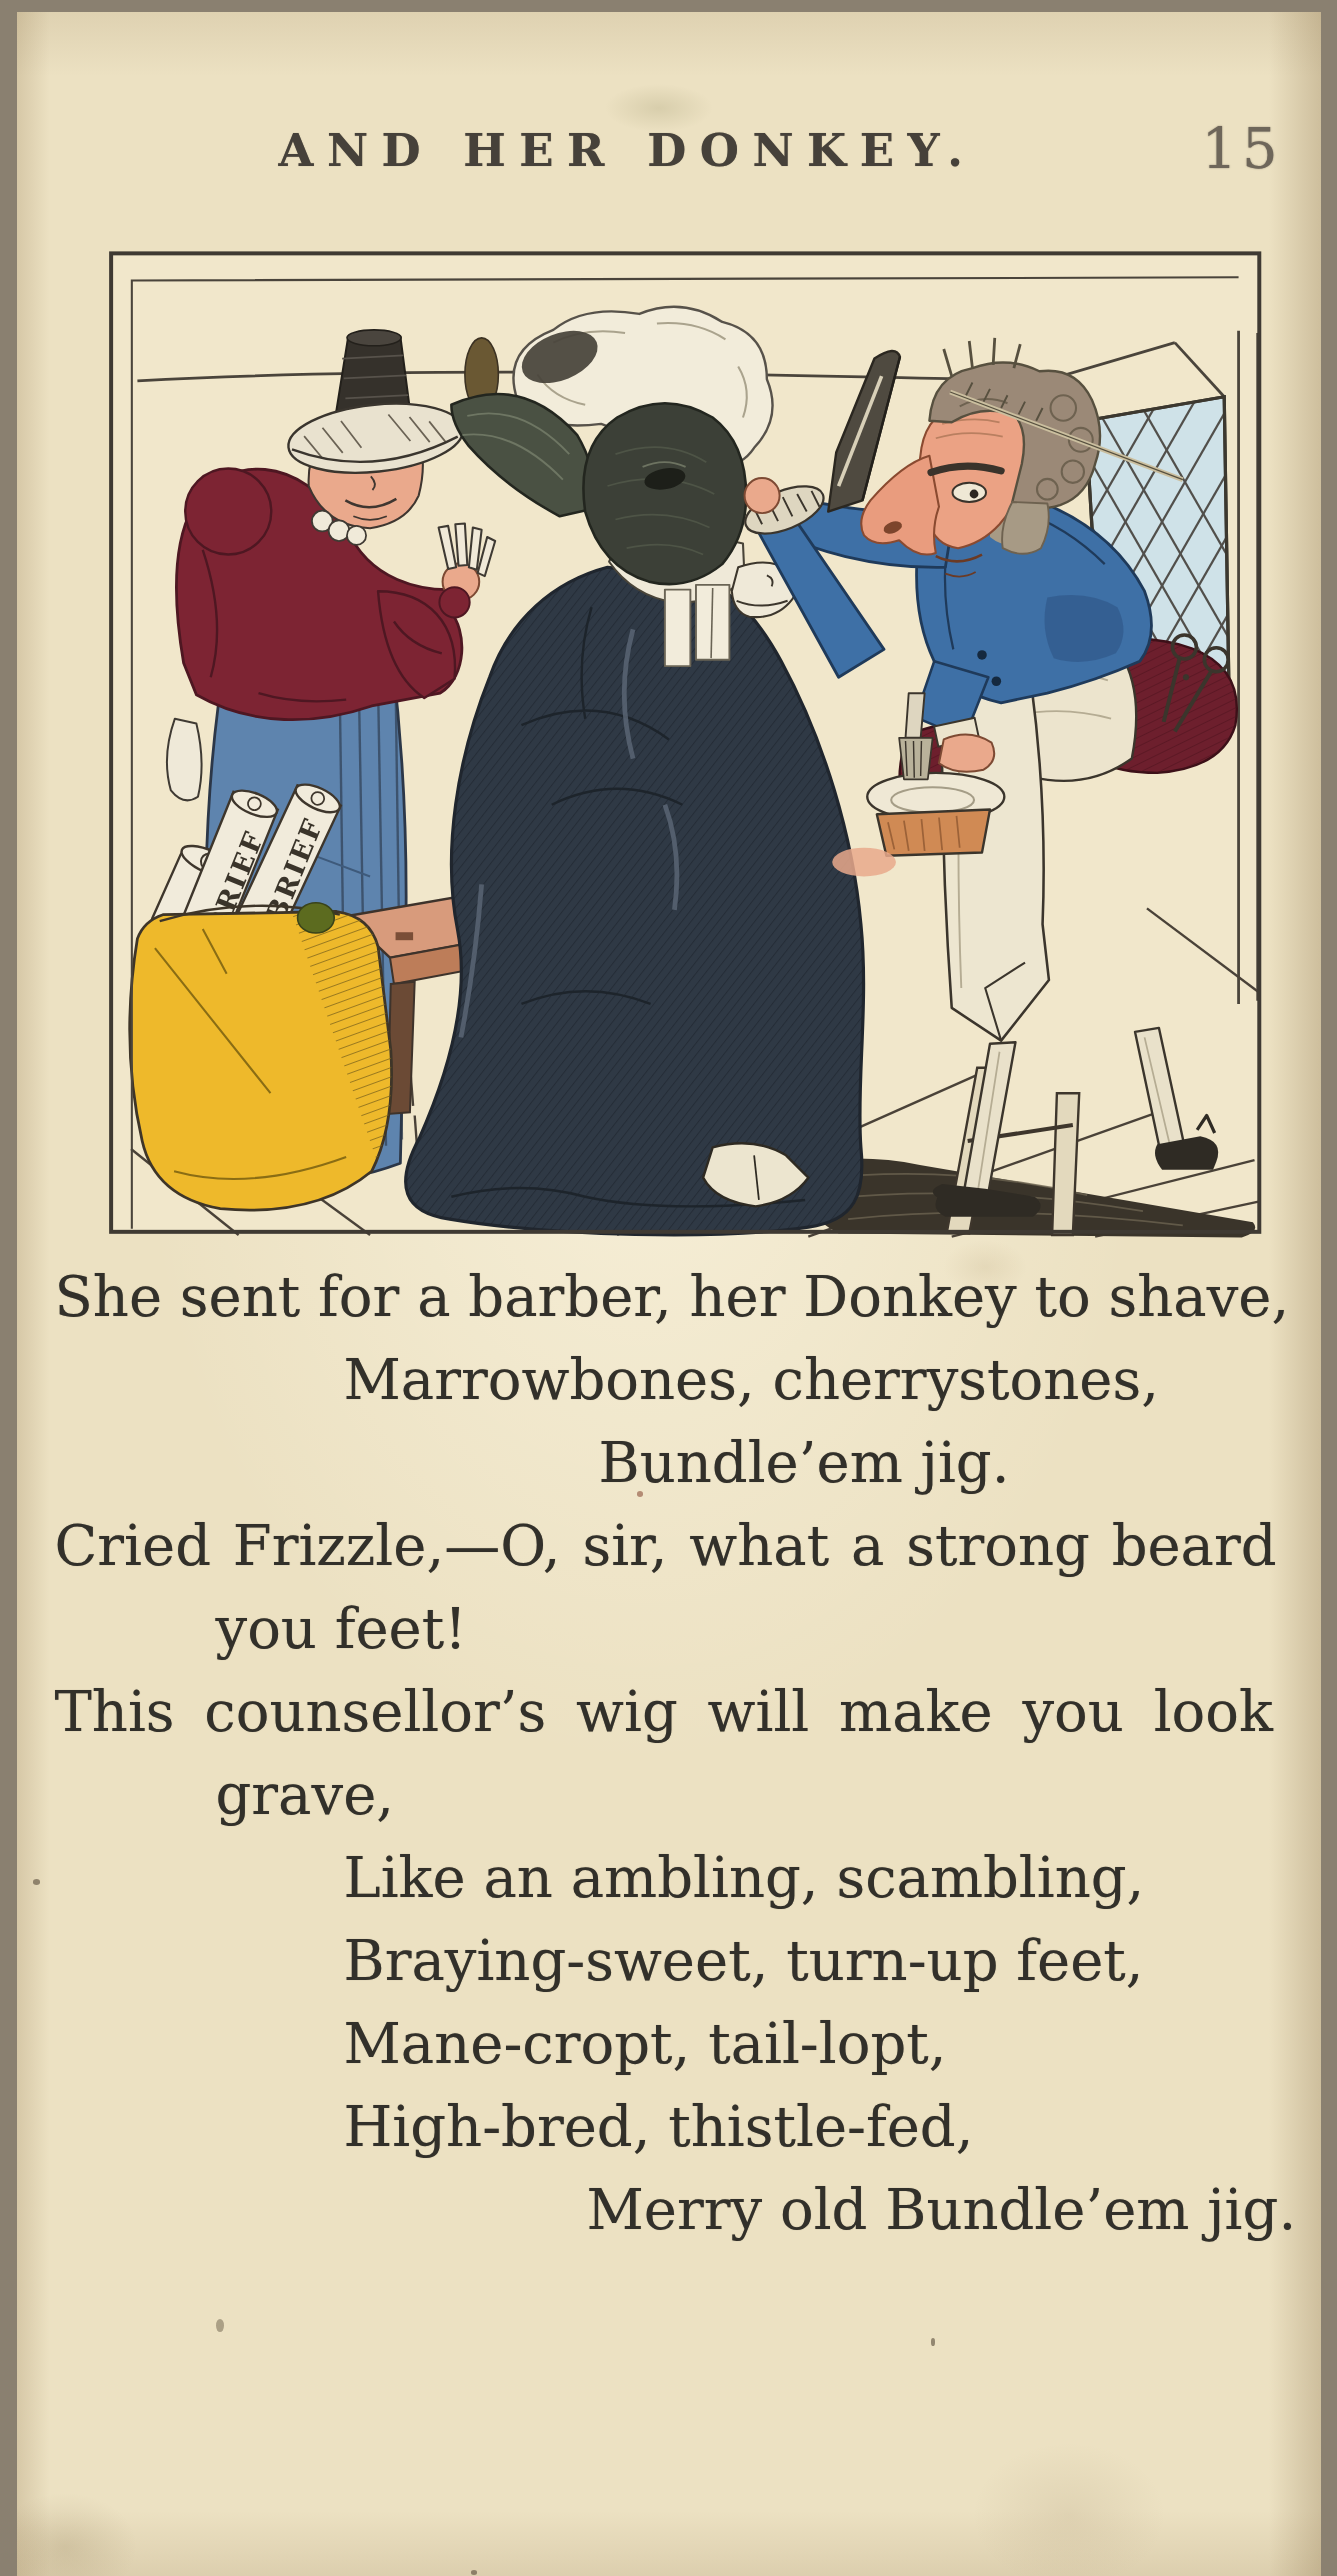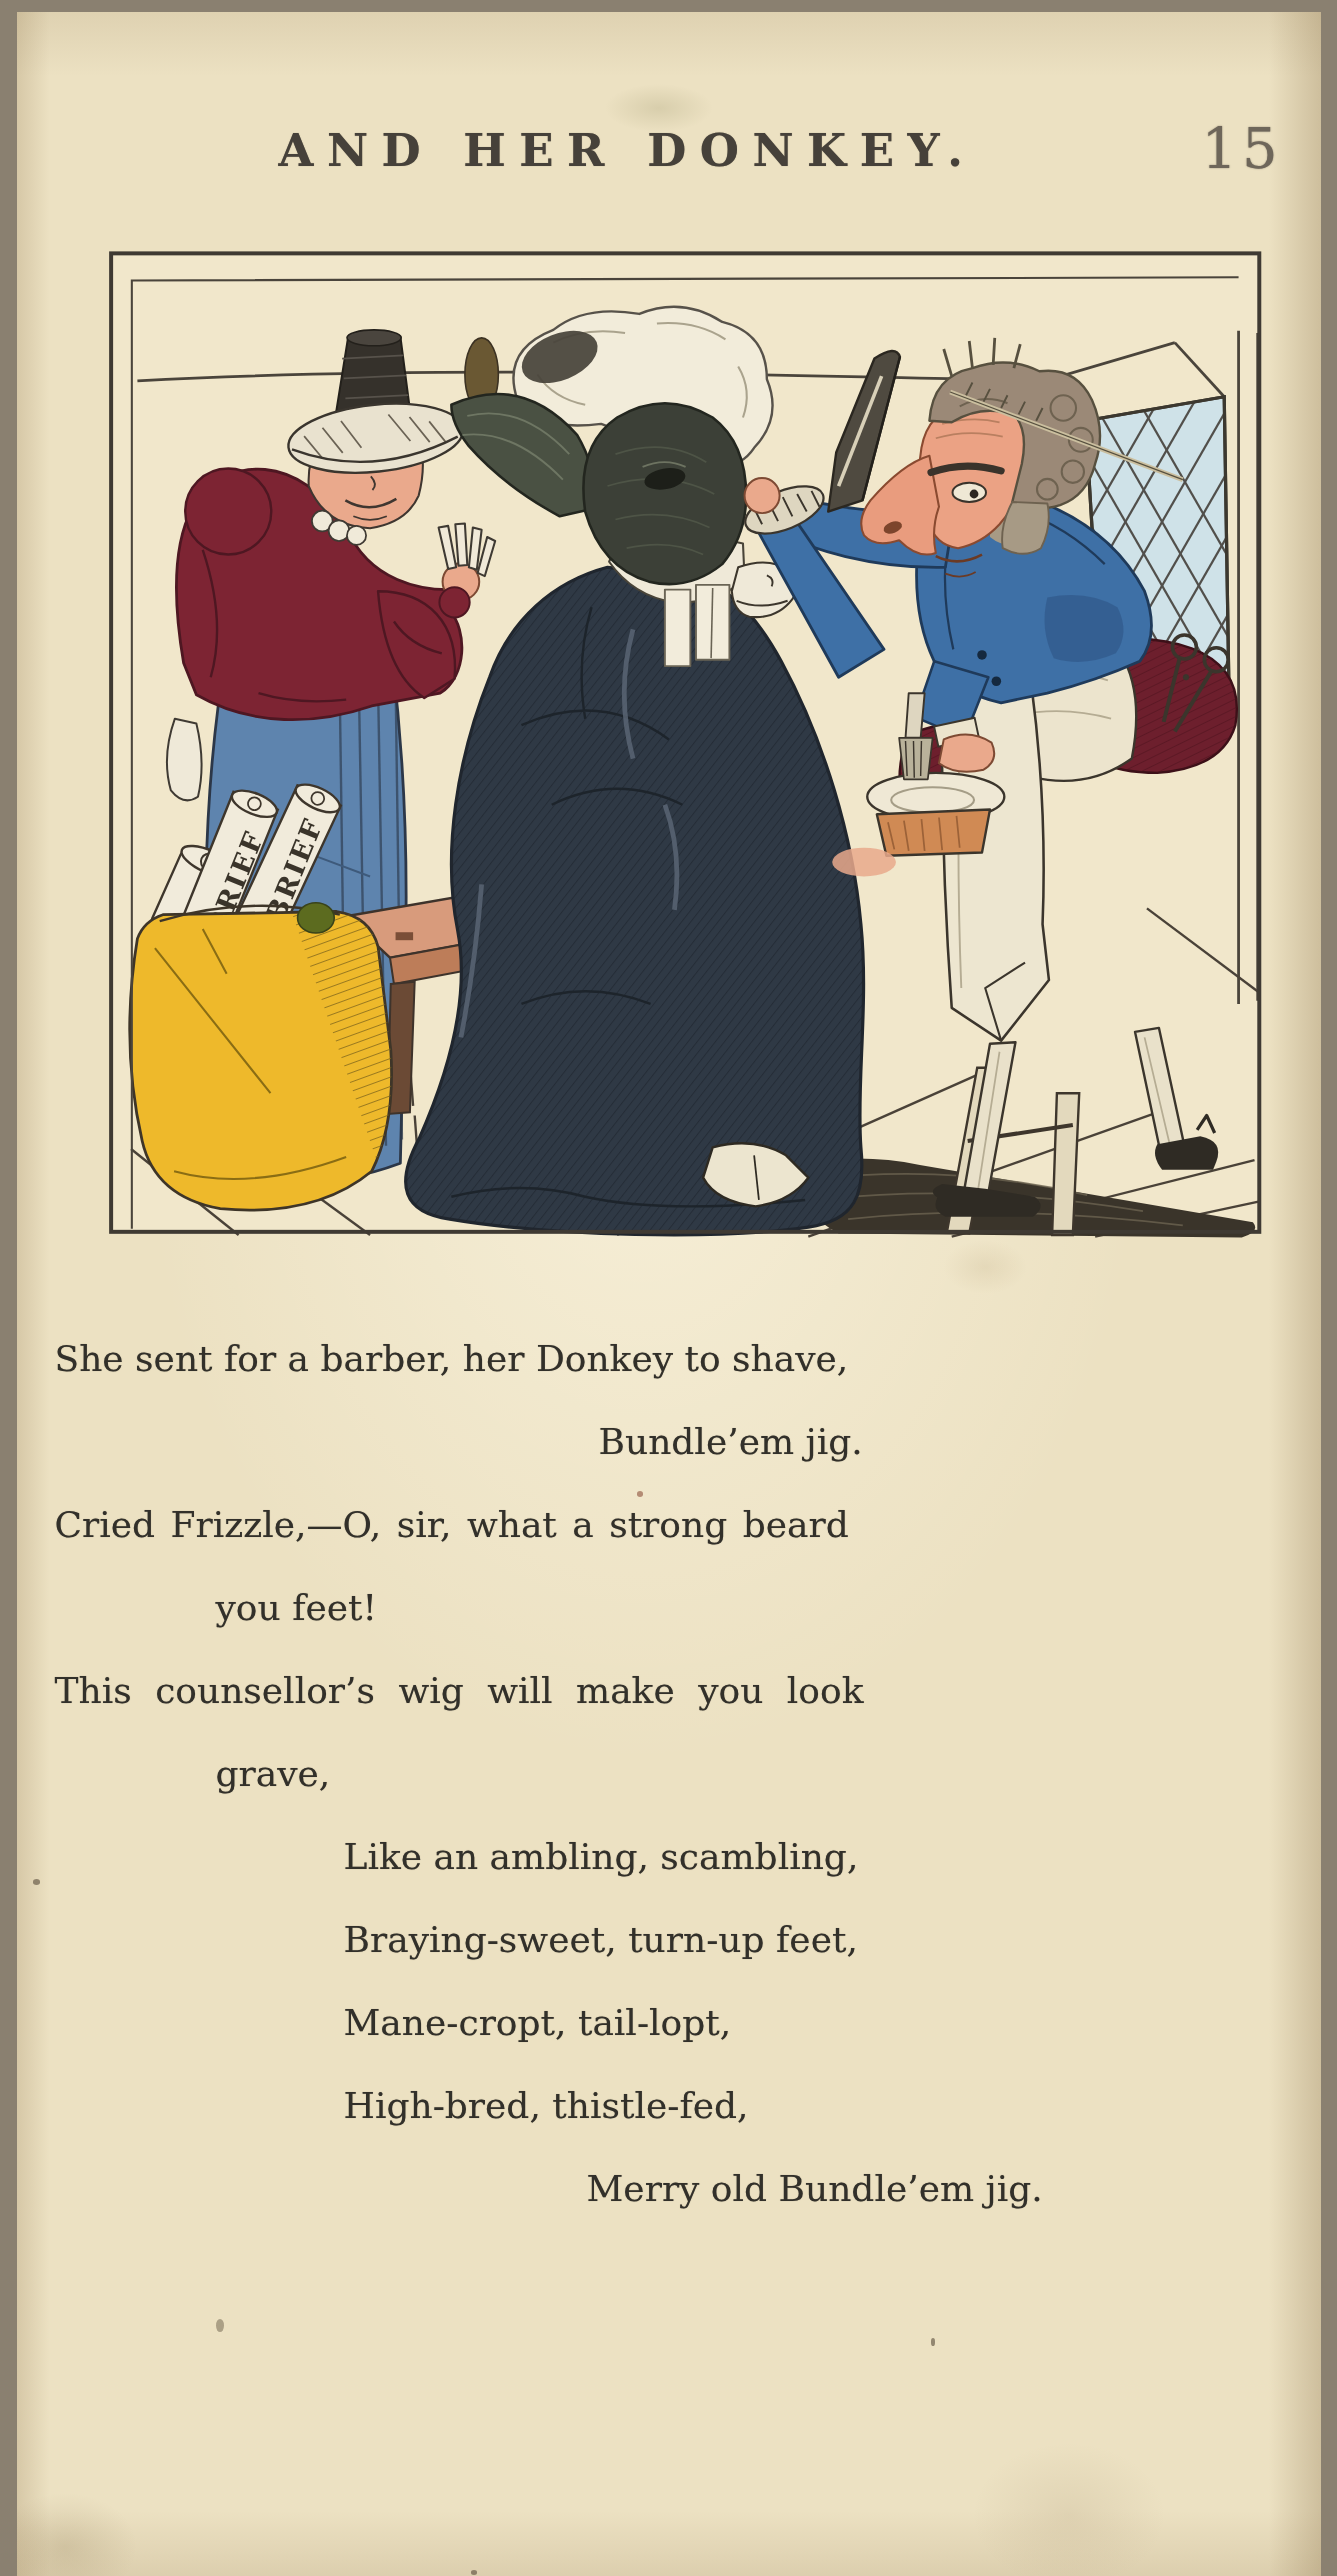--- a/index.html
+++ b/index.html
@@ -25,22 +25,22 @@
     font-size:45px; font-weight:700; letter-spacing:13.5px; white-space:nowrap;
     color:#46413a; text-shadow:0 0 0.8px rgba(70,60,45,.55);
   }
   .folio{
     position:absolute; top:104px; left:1185px;
     font-size:56px; color:#6e665a; letter-spacing:4.8px;
     text-shadow:0 0 1.6px rgba(110,100,85,.8);
   }
   .plate{ position:absolute; left:90px; top:235px; width:1158px; height:992px; }
   .poem{
-    position:absolute; left:38px; top:1305px; width:1275px;
-    font-size:36px; line-height:83px; color:#32302a;
+    position:absolute; left:38px; top:1243px; width:1275px;
+    font-size:56px; line-height:83px; color:#32302a;
     text-shadow:0 0 0.8px rgba(55,48,38,.45);
     white-space:nowrap;
   }
   .poem-line.in0{padding-left:0;}
   .poem-line.in1{padding-left:161px;}
   .poem-line.in2{padding-left:289px;}
   .poem-line.in3{padding-left:544px;}
   .poem-line.in4{padding-left:532px;}
   .poem-line.ws-x{word-spacing:12px;}
   .poem-line.ws-m{word-spacing:4px;}
@@ -356,20 +356,21 @@
     </g>
 
     <g fill="none">
       <rect x="5" y="8" width="1441" height="1228" stroke="#3f3a33" stroke-width="5"></rect>
       <path d="M31 1232 L31 42 L1420 38" stroke="#4a443b" stroke-width="2.6"></path>
     </g>
   </svg>
 
   <div class="poem">
       <div class="poem-line in0">She sent for a barber, her Donkey to shave,</div>
+      <div class="poem-line in2">Marrowbones, cherrystones,</div>
       <div class="poem-line in3">Bundle’em jig.</div>
       <div class="poem-line in0 ws-m">Cried Frizzle,—O, sir, what a strong beard</div>
       <div class="poem-line in1">you feet!</div>
       <div class="poem-line in0 ws-x">This counsellor’s wig will make you look</div>
       <div class="poem-line in1">grave,</div>
       <div class="poem-line in2">Like an ambling, scambling,</div>
       <div class="poem-line in2">Braying-sweet, turn-up feet,</div>
       <div class="poem-line in2">Mane-cropt, tail-lopt,</div>
       <div class="poem-line in2">High-bred, thistle-fed,</div>
       <div class="poem-line in4">Merry old Bundle’em jig.</div>

